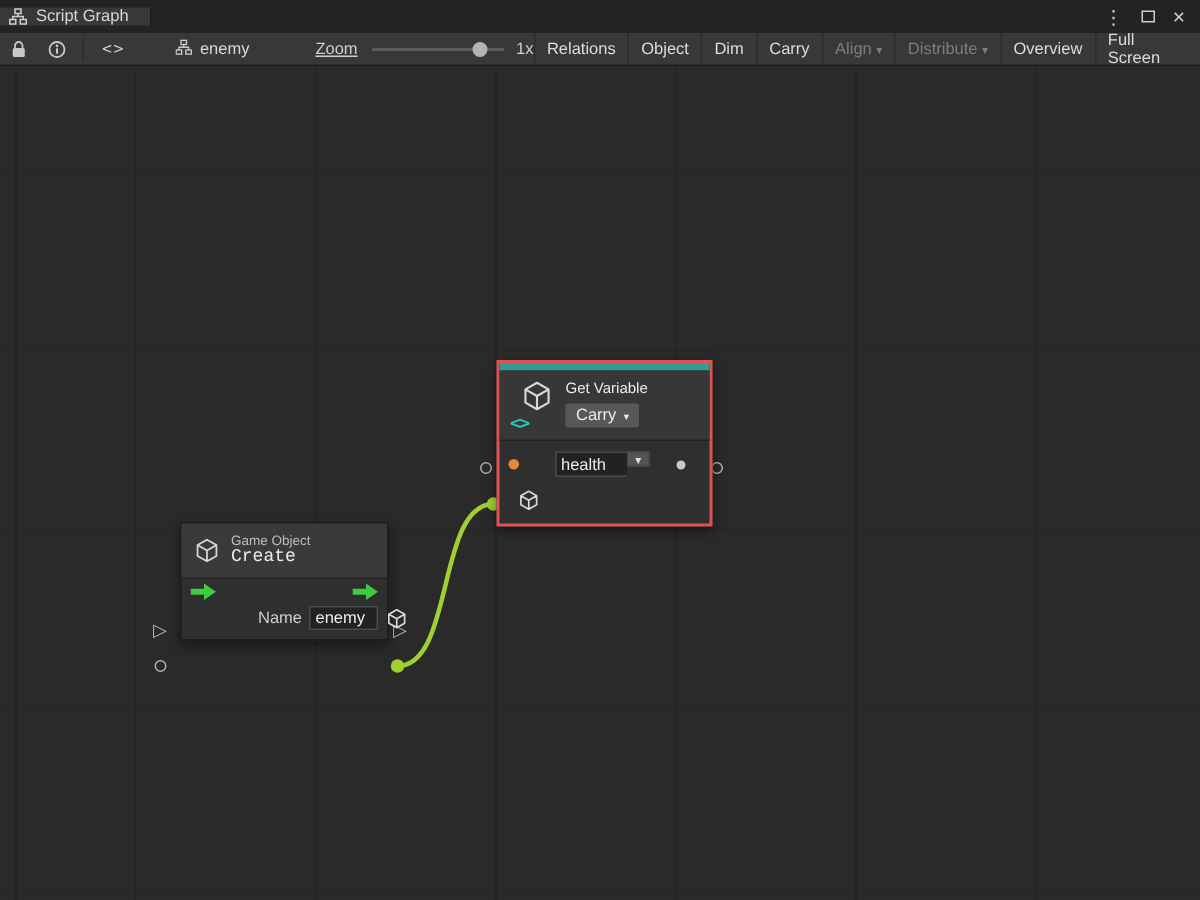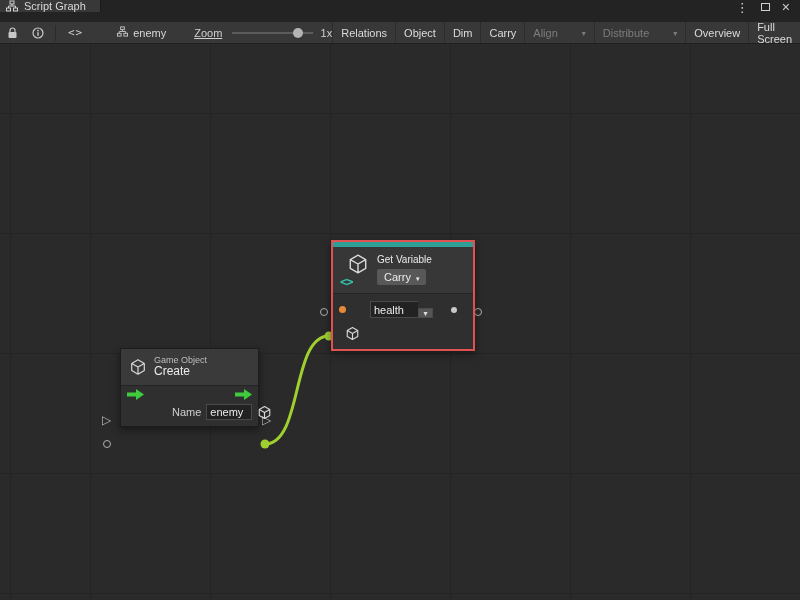--- a/index.html
+++ b/index.html
@@ -3,62 +3,62 @@
 <meta charset="utf-8">
 <style>
   html,body{margin:0;padding:0;background:#191919;}
   *{box-sizing:border-box;}
   .app{
     position:relative;width:800px;height:600px;overflow:hidden;
     font-family:"Liberation Sans","DejaVu Sans",sans-serif;font-size:11px;color:#d8d8d8;
     background:#2a2a2a;user-select:none;
   }
   
-  .titlebar{position:absolute;left:0;top:0;width:800px;height:22px;background:#232323;display:flex;align-items:flex-start;}
+  .titlebar{position:absolute;left:0;top:0;width:800px;height:22px;background:#232323;display:flex;align-items:center;}
   .tab{display:flex;align-items:center;gap:6px;padding:0 14px 0 6px;background:#383838;border-right:1px solid #1a1a1a;}
   .tab-icon svg{display:block;}
   .win-controls{margin-left:auto;display:flex;align-items:center;gap:12px;padding-right:10px;color:#cfcfcf;}
   .kebab{font-size:13px;line-height:1;cursor:default;}
   .maxbox{width:9px;height:8px;border:1px solid #cfcfcf;display:inline-block;}
   .closex{font-size:14px;line-height:1;}
   
   .toolbar{position:absolute;left:0;top:22px;width:800px;height:22px;background:#383838;border-bottom:1px solid #1f1f1f;display:flex;align-items:center;}
   .tb-icon{display:flex;align-items:center;justify-content:center;height:100%;padding:0 7px;}
   .tb-sep{width:1px;height:16px;background:#2a2a2a;margin:0 4px;}
   .code-toggle{font-family:"DejaVu Sans Mono","Liberation Mono",monospace;font-size:11px;color:#d0d0d0;padding:0 8px;letter-spacing:1px;}
   .graph-name-group{display:flex;align-items:center;gap:5px;margin-left:26px;color:#d8d8d8;}
-  .zoom-label{margin-left:28px;color:#cfcfcf;text-decoration:underline;}
+  .zoom-label{margin-left:44px;color:#cfcfcf;text-decoration:underline;}
   .slider{position:relative;width:88px;height:12px;margin-left:10px;}
   .slider-track{position:absolute;left:0;right:0;top:5px;height:2px;background:#5c5c5c;}
   .slider-handle{position:absolute;top:1px;left:76%;width:10px;height:10px;border-radius:50%;background:#b4b4b4;}
   .zoom-value{margin-left:8px;color:#cfcfcf;}
   .tb-right{margin-left:auto;display:flex;height:100%;}
   .tb-btn{display:flex;align-items:center;gap:3px;padding:0 8px;border-left:1px solid #2c2c2c;color:#dcdcdc;cursor:default;}
-  .tb-btn.disabled{color:#7d7d7d;gap:24px;}
+  .tb-btn.disabled{color:#7d7d7d;}
   .caret{font-size:8px;line-height:1;transform:translateY(1px);}
   
   .canvas{
     position:absolute;left:0;top:44px;width:800px;height:556px;background-color:#2a2a2a;
     background-image:
       repeating-linear-gradient(to right,#242424 0 1px,transparent 1px 120px),
       repeating-linear-gradient(to bottom,#242424 0 1px,transparent 1px 120px);
     background-position:90px 0,0 69px;
   }
   .wire-layer{position:absolute;left:0;top:0;width:800px;height:556px;pointer-events:none;}
   
   .node{position:absolute;background:#2f2f2f;border:1px solid #1c1c1c;box-shadow:0 3px 8px rgba(0,0,0,.45);}
   .node-header{display:flex;align-items:center;gap:7px;background:#3a3a3a;border-bottom:1px solid #242424;padding:6px 8px;}
   .hdr-lines{display:flex;flex-direction:column;line-height:1.15;}
   .hdr-cat{font-size:9px;color:#bdbdbd;}
-  .hdr-title{font-size:12px;color:#ececec;}
+  .hdr-title{font-size:12px;color:#ececec;font-family:Liberation Mono, monospace;}
   .dot{display:inline-block;width:7px;height:7px;border-radius:50%;}
   .dot-orange{background:#e8893a;}
   .dot-gray{width:6px;height:6px;background:#c9c9c9;}
   .field{background:#222;border:1px solid #4a4a4a;color:#ececec;font-size:11px;height:16px;padding:0 3px;font-family:"Liberation Sans","DejaVu Sans",sans-serif;}
-  .combo{display:flex;align-items:flex-end;height:17px;padding-left:19px;}
+  .combo{display:flex;align-items:flex-start;height:17px;padding-left:19px;}
   .combo .field{border-right:none;height:17px;width:48px;}
   .combo-btn{width:15px;background:#555;border:1px solid #4a4a4a;display:flex;align-items:center;justify-content:center;color:#e0e0e0;font-size:8px;}
   
   .node-create{left:120px;top:304px;width:139px;}
   .row-ctrl{display:flex;justify-content:space-between;align-items:center;padding:3px 6px 1px;}
   .row-name{display:flex;align-items:center;gap:5px;padding:3px 6px 6px;}
   .row-name .lbl{color:#cfcfcf;margin-left:40px;}
   .row-name .cube-sm{margin-left:auto;display:flex;}
   
   .node-getvar{left:331px;top:196px;width:144px;border:2px solid #e05252;background:#2f2f2f;}

